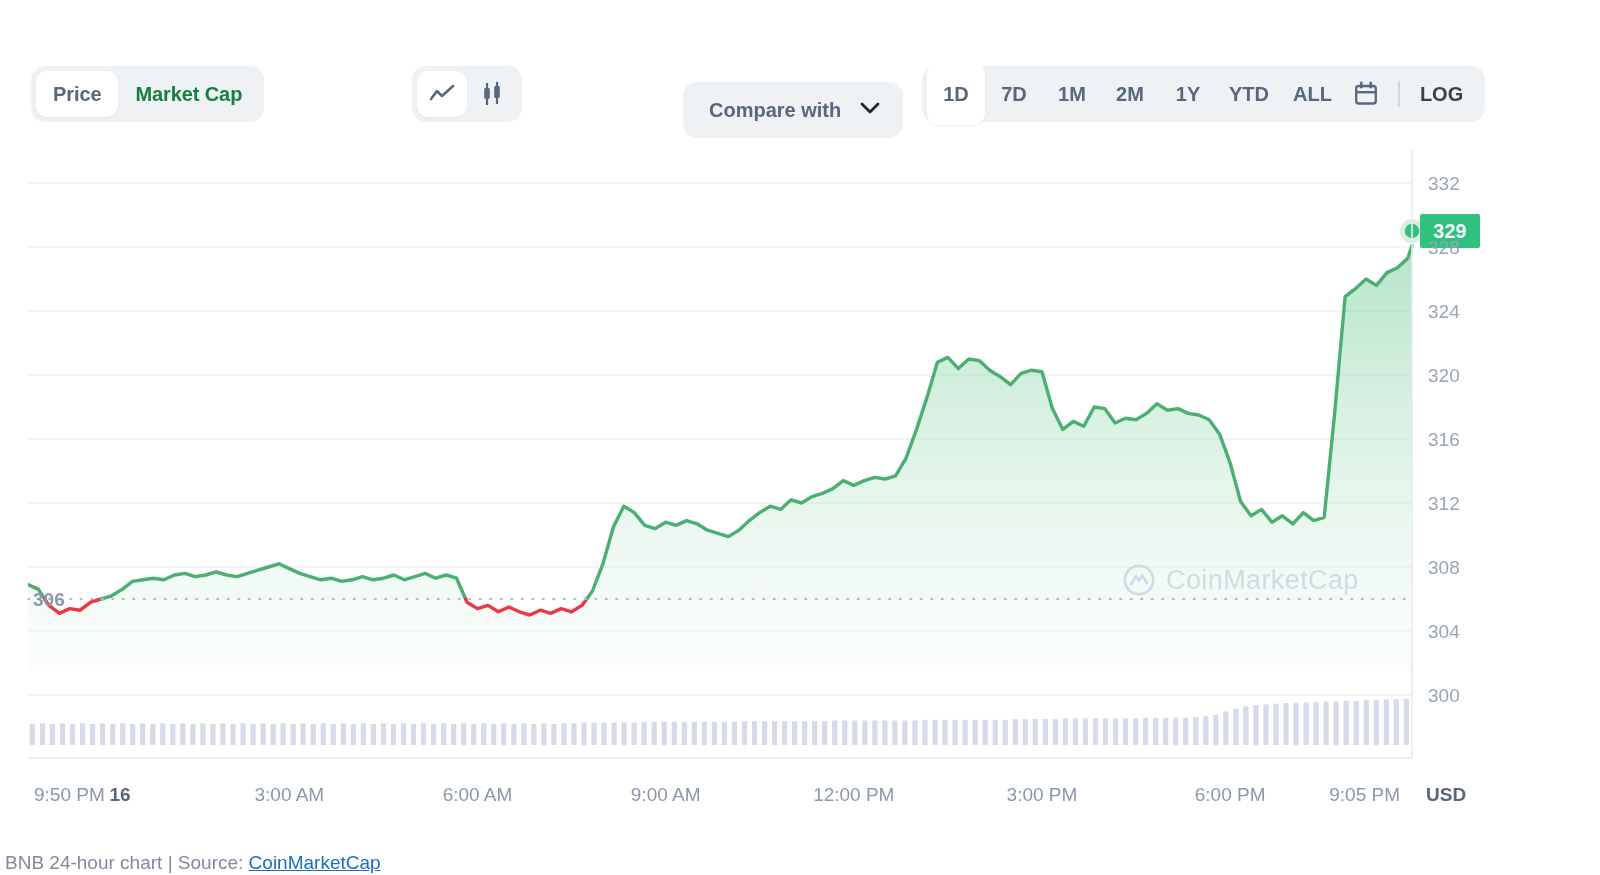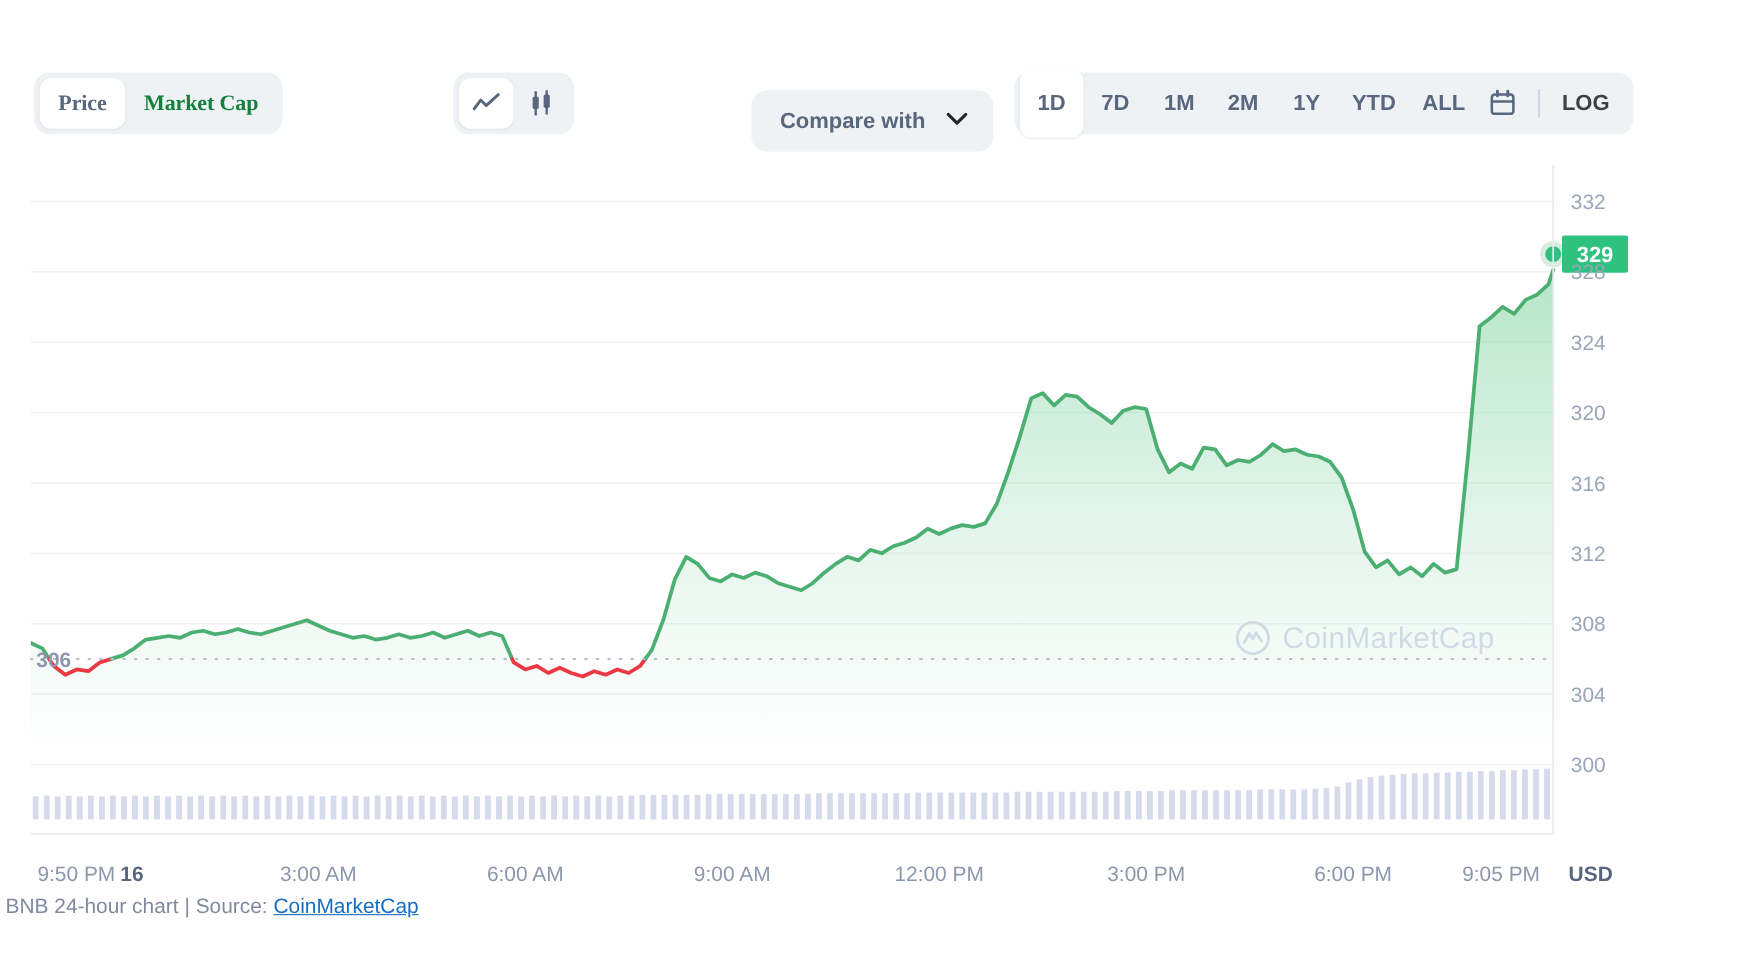--- a/index.html
+++ b/index.html
@@ -33,21 +33,20 @@
 
   .pill-group {
     position: absolute;
     display: flex;
     align-items: center;
     background: #eff2f5;
     border-radius: 14px;
     height: 56px;
     box-sizing: border-box;
     padding: 5px;
-    font-family: Liberation Serif, serif;
   }
 
   .seg-left { left: 31px; top: 0px; }
 
   .seg-item {
     display: flex;
     align-items: center;
     justify-content: center;
     height: 46px;
     padding: 0 17px;
@@ -200,21 +199,21 @@
     font-size: 27px;
     fill: #d5d9ea;
     font-family: "Liberation Sans", sans-serif;
     letter-spacing: 0.4px;
   }
 
   
   .footer {
     position: absolute;
     left: 5px;
-    top: 814px;
+    top: 852px;
     font-size: 19px;
     color: #808a9d;
     white-space: nowrap;
   }
   .footer a {
     color: #1a6ec4;
     text-decoration: underline;
   }
 </style>
 </head>

